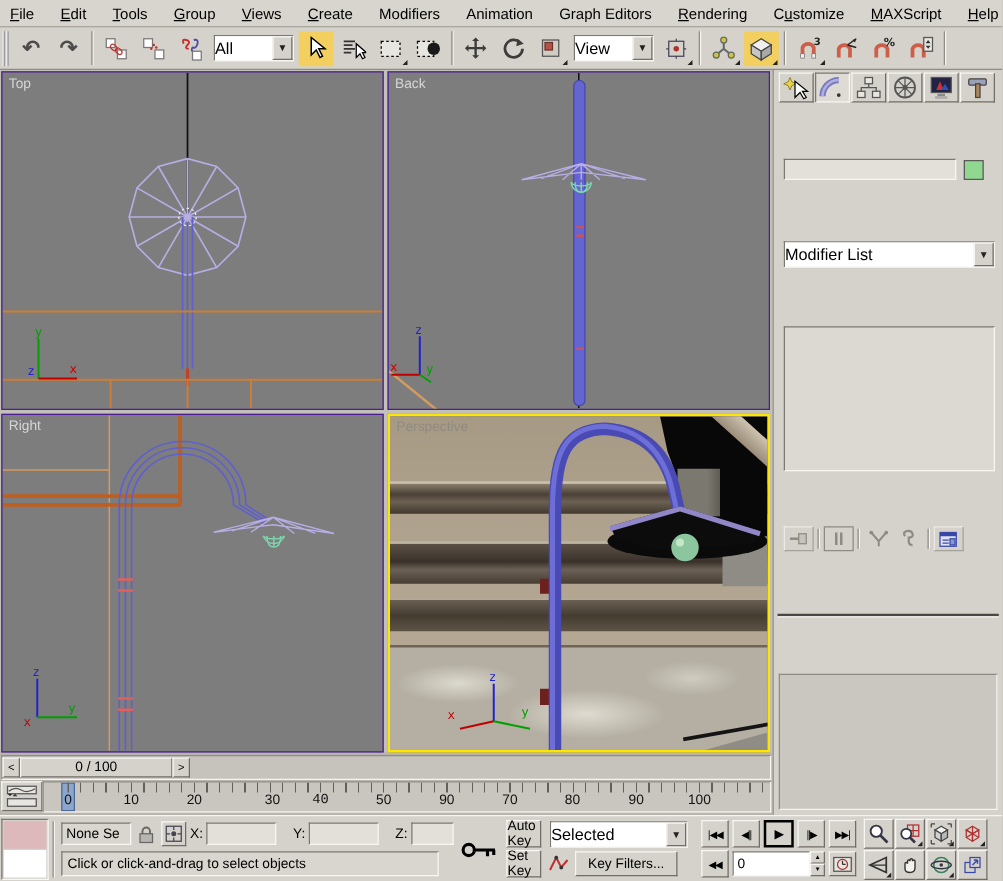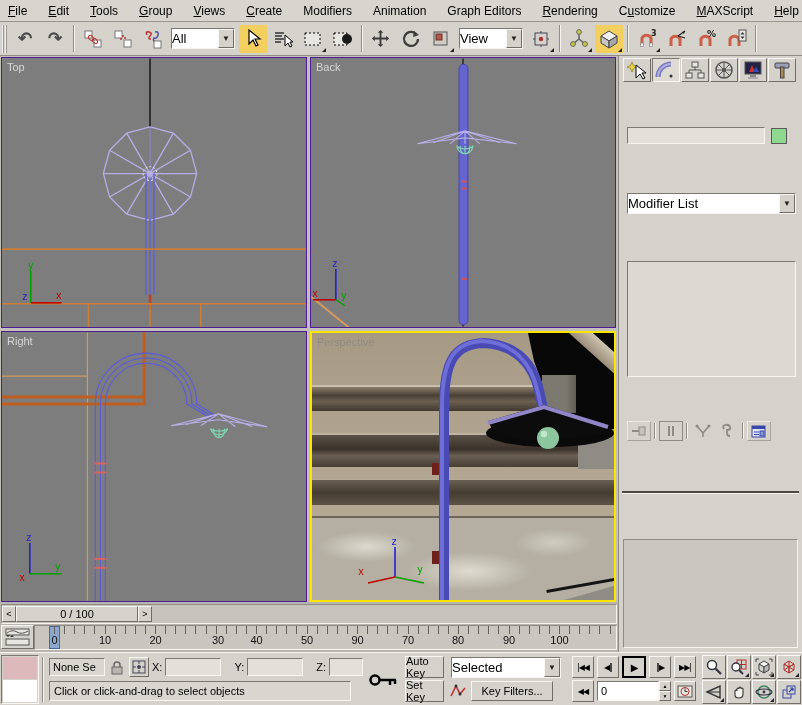--- a/index.html
+++ b/index.html
@@ -88,21 +88,21 @@
   #status-bar { height:53px; display:flex; align-items:stretch; padding:2px 1px 1px 1px; border-top:1px solid #f5f4f1; }
   #script-boxes { width:38px; display:flex; flex-direction:column; gap:1px; padding:1px; }
   #macro-box { flex:1; background:#ddb9bb; }
   #listener-box { flex:1; background:#ffffff; }
   .sb-col { display:flex; flex-direction:column; gap:2px; padding:1px 2px; }
   .sb-row { display:flex; align-items:center; gap:3px; height:22px; }
   #sel-field { width:56px; height:18px; background:#d9d6cf; display:flex; align-items:center; padding:0 3px; font-size:11px; white-space:nowrap; overflow:hidden; }
   .coord-input { width:56px; height:18px; background:#e3e0d9; border:1px solid; border-color:#7b7771 #f7f6f3 #f7f6f3 #7b7771; font-size:11px; padding:0 2px; font-family:"Liberation Sans",sans-serif; }
   #prompt-field { width:302px; height:20px; background:#d9d6cf; display:flex; align-items:center; padding:0 4px; font-size:11px; white-space:nowrap; }
   #setkeys-btn { width:36px; height:46px; align-self:center; }
-  .ak-btn { width:39px; height:22px; font-size:11px; }
+  .ak-btn { width:28px; height:22px; font-size:11px; }
   .pb-btn { min-width:22px; height:22px; font-size:8px; letter-spacing:-1px; font-family:"DejaVu Sans",sans-serif; }
   #play-btn { border:2px solid #000; font-size:10px; width:24px; }
   #frame-field-wrap { display:flex; }
   #frame-field { width:62px; height:20px; background:#fff; font-size:11px; padding:0 3px; font-family:"Liberation Sans",sans-serif; }
   .spin { width:12px; height:20px; display:flex; flex-direction:column; }
   .spin span { flex:1; font-size:5px; display:flex; align-items:center; justify-content:center; background:#d5d2cb; border:1px solid; border-color:#f7f6f3 #716d67 #716d67 #f7f6f3; }
   #nav-cluster { display:grid; grid-template-columns:repeat(4,24px); grid-template-rows:24px 24px; gap:1px; margin-left:4px; align-content:center; }
   .nav-btn { width:24px; height:24px; position:relative; }
   .nav-btn.flyout::after { content:""; position:absolute; right:1px; bottom:1px; border-left:4px solid transparent; border-bottom:4px solid #222; }
   input { outline:none; }
@@ -423,21 +423,21 @@
             <path d="M4,10 l-2,-2 4,0 z M8,8 l2,2 -4,0 z" fill="#333"></path>
           </svg>
         </span>
       <div id="ruler">
         <div id="frame-marker"></div>
         <div class="ticks"></div>
       <span class="tick-label" style="left: 19.5px;">0</span>
           <span class="tick-label" style="left: 70px;">10</span>
           <span class="tick-label" style="left: 120.5px;">20</span>
           <span class="tick-label" style="left: 183px;">30</span>
-          <span class="tick-label" style="left: 221.5px;">40</span>
+          <span class="tick-label" style="left: 221.5px; font-family: Liberation Mono, monospace;">40</span>
           <span class="tick-label" style="left: 272px;">50</span>
           <span class="tick-label" style="left: 322.5px;">90</span>
           <span class="tick-label" style="left: 373px;">70</span>
           <span class="tick-label" style="left: 423px;">80</span>
           <span class="tick-label" style="left: 474px;">90</span>
           <span class="tick-label" style="left: 524.5px;">100</span>
         </div>
     </div>
   </div>
 

